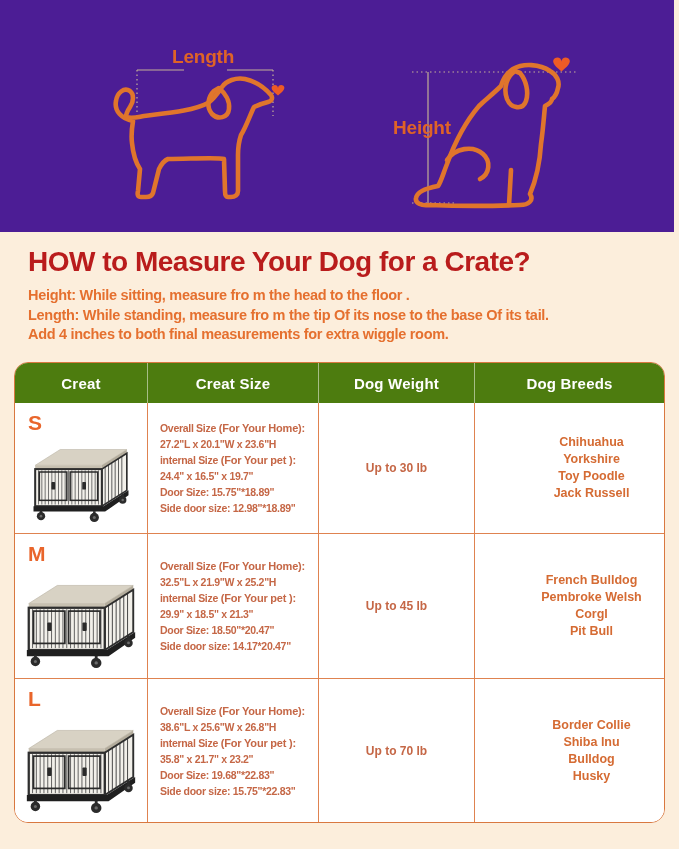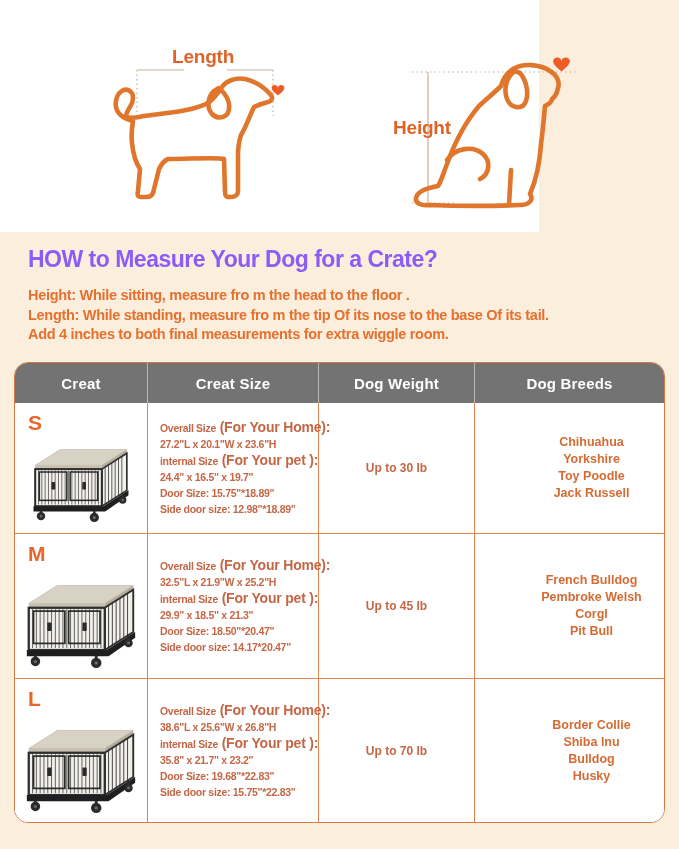--- a/index.html
+++ b/index.html
@@ -4,43 +4,43 @@
 <style>
   html,body{margin:0;padding:0;}
   body{
     width:679px;height:849px;
     background:#FCEEDC;
     font-family:"Liberation Sans", sans-serif;
     position:relative;overflow:hidden;
   }
   .page{position:absolute;inset:0;}
   
-  .hero{position:absolute;left:0;top:0;width:539px;height:232px;background:#ffffff;}
+  .hero{position:absolute;left:0;top:0;width:674px;height:232px;background:#4c1d95;}
   .dog-svg{position:absolute;}
   .measure-label{
     position:absolute;color:#DF6327;font-weight:bold;font-size:19px;letter-spacing:-0.2px;
   }
   
   .intro-title{
     position:absolute;left:28px;top:246px;
-    color:#8b5cf6;font-weight:bold;font-size:23px;letter-spacing:-0.5px;white-space:nowrap;
+    color:#b91c1c;font-weight:bold;font-size:28px;letter-spacing:-0.5px;white-space:nowrap;
   }
   .intro-lines{position:absolute;left:28px;top:286px;}
   .intro-line{
     color:#E5702F;font-weight:bold;font-size:14.5px;letter-spacing:-0.3px;
     line-height:19.5px;white-space:nowrap;
   }
   
   .tbl{
     position:absolute;left:14px;top:362px;width:651px;height:461px;
     border-radius:14px;overflow:hidden;
     border:1px solid #D97840;box-sizing:border-box;
     background:#FFFFFF;
   }
-  .tbl-head{display:flex;height:40px;background:#737373;}
+  .tbl-head{display:flex;height:40px;background:#4d7c0f;}
   .th{
     display:flex;align-items:center;justify-content:center;
     color:#FFFFFF;font-weight:bold;font-size:15px;letter-spacing:0.2px;
     box-sizing:border-box;
   }
   .tbl-head .th:not(:last-child){border-right:1px solid rgba(255,255,255,0.5);}
   .c1{width:133px;} .c2{width:171px;} .c3{width:156px;} .c4{flex:1;}
   .tr{display:flex;background:#FFFFFF;box-sizing:border-box;}
   .tr:not(:last-child){border-bottom:1px solid #DF8350;}
   .row-s{height:131px;} .row-m{height:145px;} .row-l{height:144px;}
@@ -52,21 +52,21 @@
   }
   .crate-img{position:absolute;left:50%;transform:translateX(-50%);bottom:7px;}
   .dims{
     display:flex;flex-direction:column;justify-content:center;height:100%;
     padding-left:12px;padding-right:2px;
   }
   .dim-line{
     color:#C56746;font-weight:bold;font-size:10.5px;letter-spacing:-0.3px;
     line-height:16px;white-space:nowrap;
   }
-  .dim-note{font-size:14px;letter-spacing:-0.2px;margin-top:20px;}
+  .dim-note{font-size:11px;letter-spacing:-0.2px;margin-top:20px;}
   .weight{
     display:flex;align-items:center;justify-content:center;height:100%;
     color:#C56746;font-weight:bold;font-size:12px;
   }
   .breeds{
     display:flex;flex-direction:column;justify-content:center;height:100%;
     padding-left:44px;
     text-align:center;
   }
   .breed-line{

